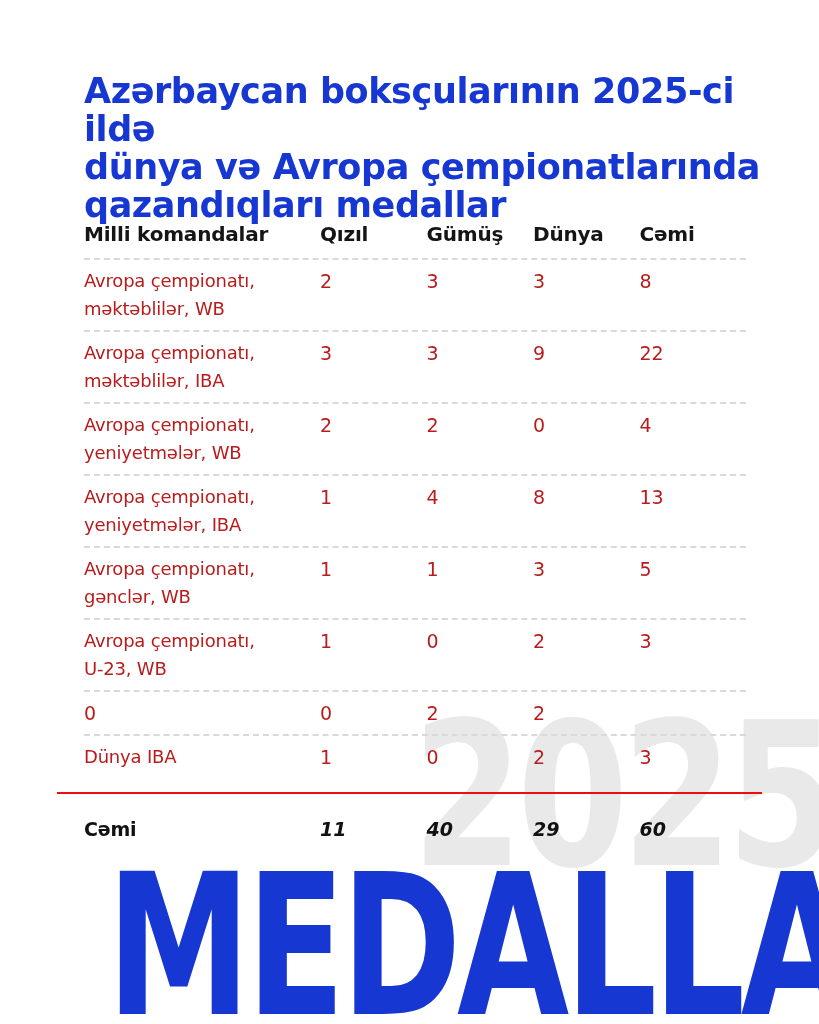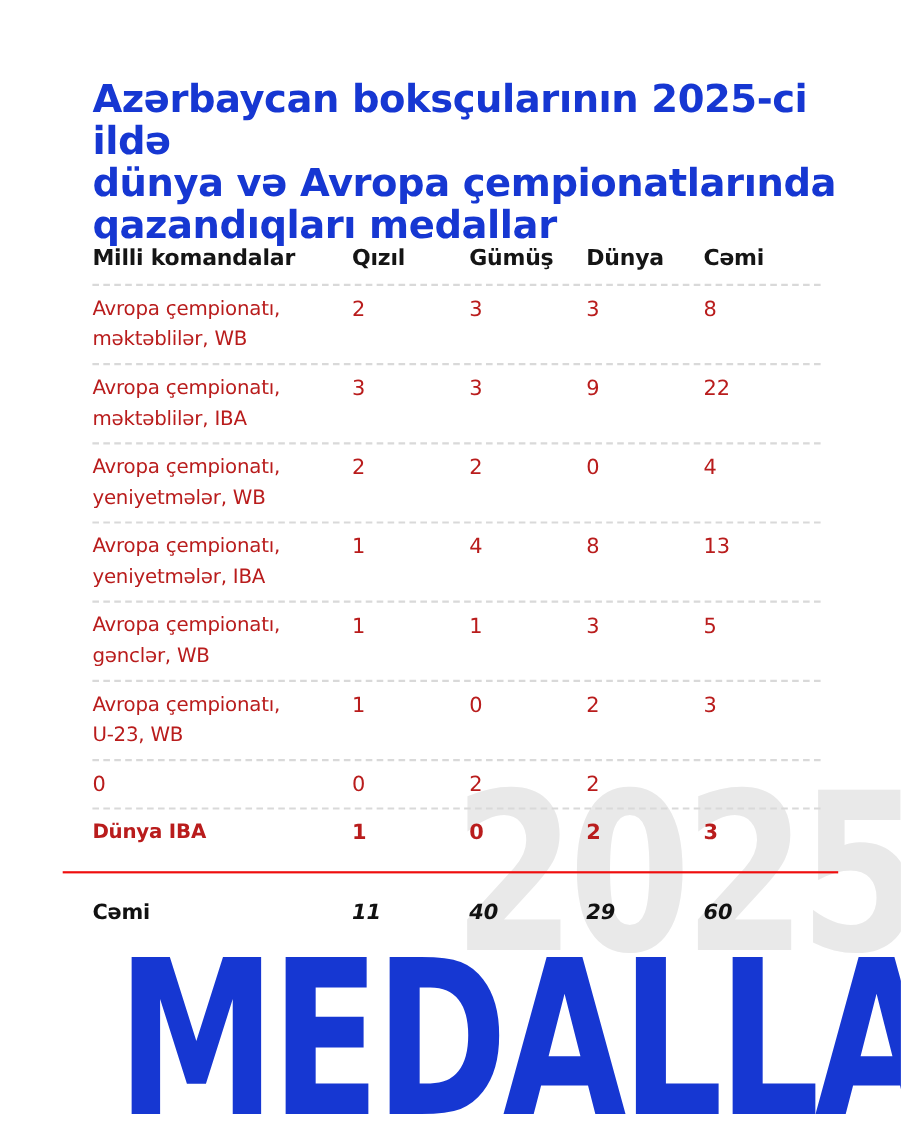--- a/index.html
+++ b/index.html
@@ -60,21 +60,21 @@
     border-bottom: 2px dashed #d9d9d9;
     letter-spacing: -0.2px;
   }
   .body-row {
     padding: 7px 0;
     border-bottom: 2px dashed #d9d9d9;
     font-size: 18px;
     line-height: 28px;
     color: #b91c1c;
   }
-  .body-row.last { border-bottom: none; font-weight: bold; }
+  .body-row.last { border-bottom: none; }
   .cell-label { white-space: pre-line; letter-spacing: -0.2px; }
   .cell-num { font-size: 19px; }
   .thead .cell-num { font-size: 20px; font-weight: 700; }
 
   .red-rule {
     margin-left: -27px;
     width: calc(100% + 43px);
     border-top: 2px solid #ef0e0e;
     margin-top: 14px;
   }

